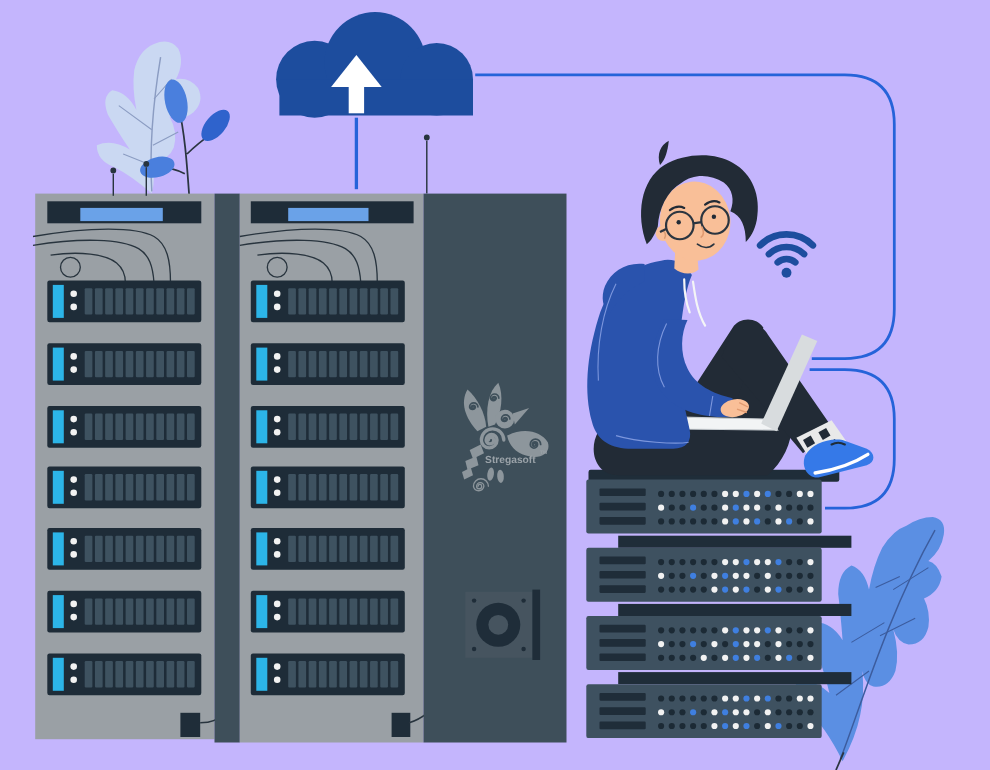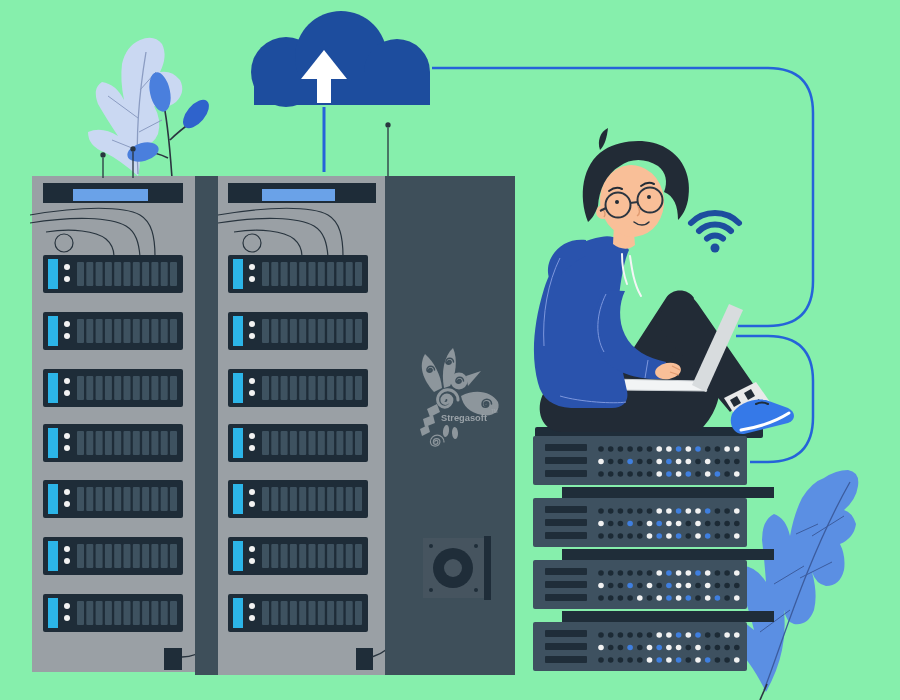--- a/index.html
+++ b/index.html
@@ -1,16 +1,16 @@
 <!DOCTYPE html>
 <html><head>
 <meta charset="utf-8">
 <style>
   html,body{margin:0;padding:0;background:#ffffff;}
-  .stage{position:relative;width:900px;height:700px;background:#86efac;overflow:hidden;
+  .stage{position:relative;width:900px;height:700px;background:#c4b5fd;overflow:hidden;
          font-family:"Liberation Sans", sans-serif;}
   svg{display:block;}
   .logo-text{font-family:"Liberation Sans", sans-serif;font-weight:bold;}
 </style>
 </head>
 <body>
 
 <div class="stage">
 <svg width="900" height="700" viewBox="0 0 900 700" xmlns="http://www.w3.org/2000/svg">
 

